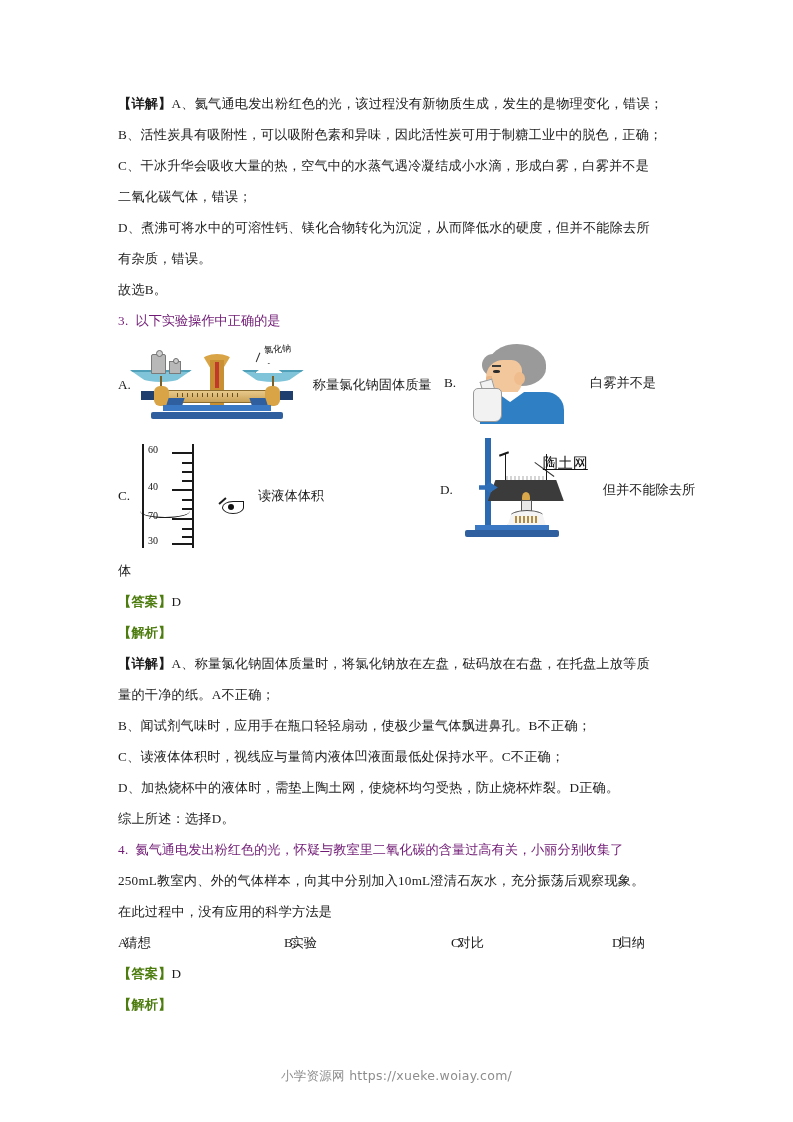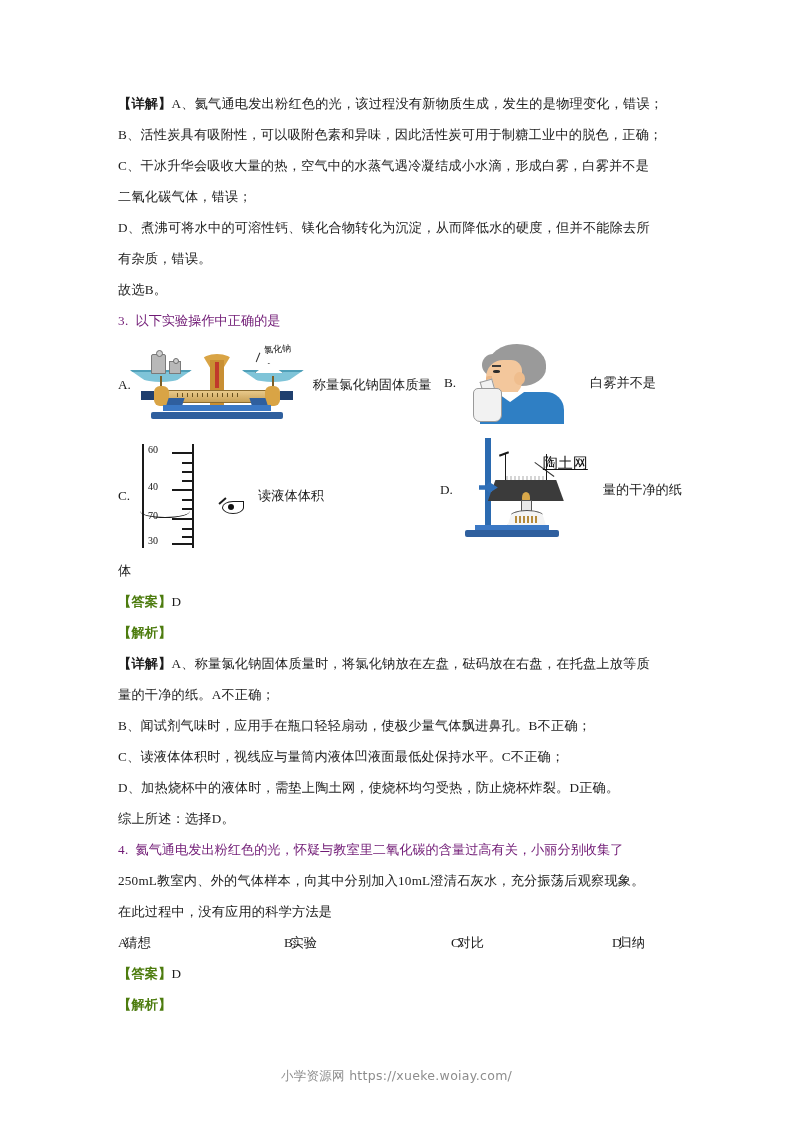--- a/index.html
+++ b/index.html
@@ -562,21 +562,21 @@
           <div class="st-gauze-leader"></div>
           <div class="st-gauze-label">陶土网</div>
           <div class="st-clamp"></div>
           <div class="st-flame"></div>
           <div class="st-lamp-neck"></div>
           <div class="st-lamp-body"></div>
           <div class="st-lamp-inner"></div>
           <div class="st-base-top"></div>
           <div class="st-base"></div>
         </div>
-        <span class="opt-text">量的干净的纸</span>
+        <span class="opt-text">但并不能除去所</span>
       </div>
 
     </div>
 
     <p class="para">体</p>
 
     <p class="para"><span class="blue-tag">【答案】</span><span>D</span></p>
     <p class="para"><span class="blue-tag">【解析】</span></p>
 
     <p class="para"><span class="bold-tag">【详解】</span><span>A、称量氯化钠固体质量时，将氯化钠放在左盘，砝码放在右盘，在托盘上放等质</span></p>

